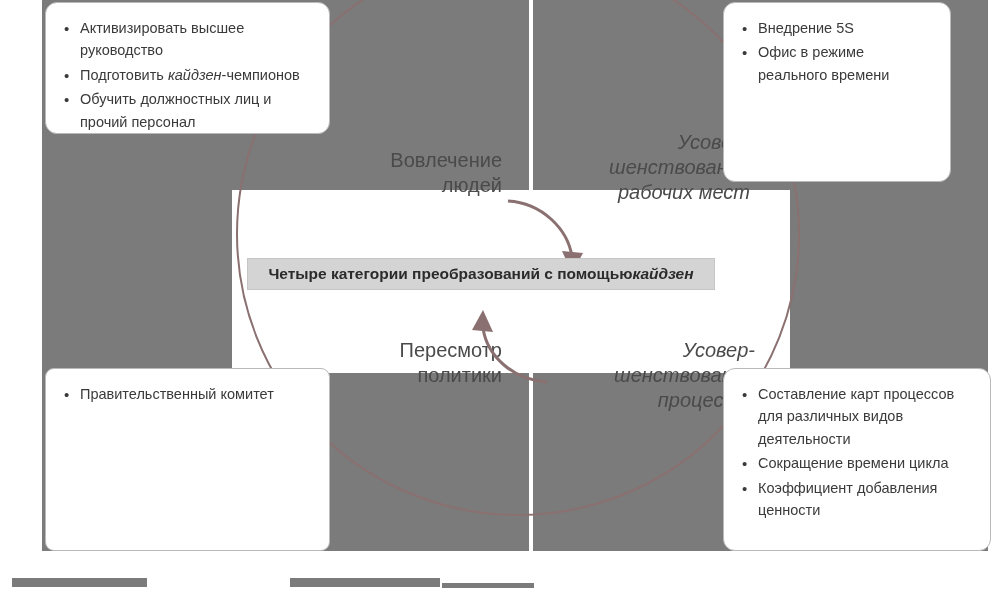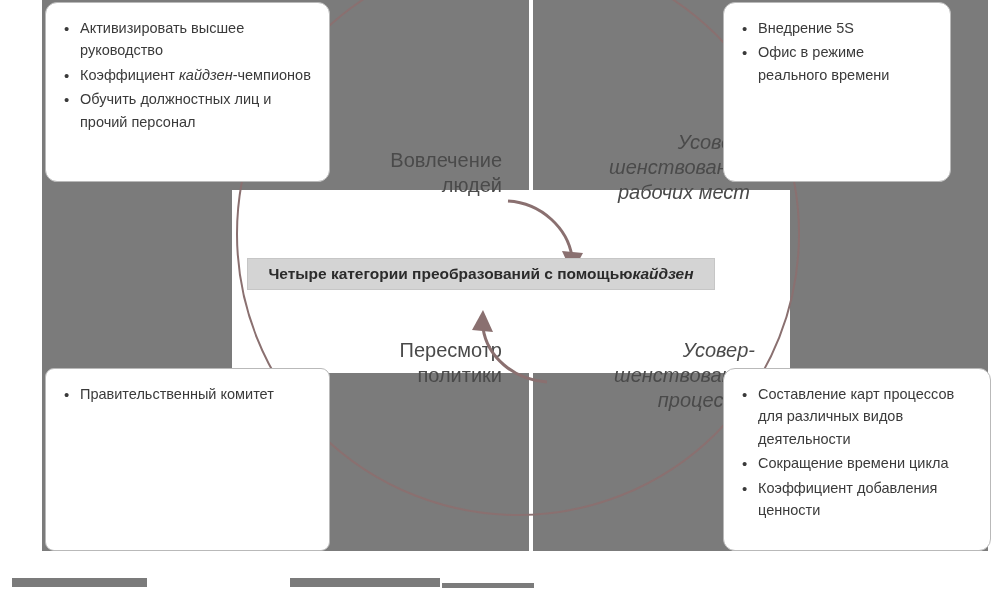--- a/index.html
+++ b/index.html
@@ -138,24 +138,24 @@
   <svg class="arrow-svg" style="left:455px; top:290px;" width="110" height="100" viewBox="0 0 110 100">
     <path d="M92,92 C58,90 32,66 28,38" fill="none" stroke="#8a7070" stroke-width="3"></path>
     <polygon points="28,20 38,42 17,40" fill="#8a7070"></polygon>
   </svg>
 
   <div class="center-banner" style="left:247px; top:258px; width:468px; height:32px;">
     <span>Четыре категории преобразований с помощью </span>
       <i>кайдзен</i>
   </div>
 
-  <div class="card" style="left:45px; top:2px; width:285px; height:180px;">
+  <div class="card" style="left:45px; top:2px; width:285px; height:132px;">
     <ul>
         <li><span>Активизировать высшее руководство</span></li>
-        <li><span>Коэффициент </span><i>кайдзен</i><span>-чемпионов</span></li>
+        <li><span>Подготовить </span><i>кайдзен</i><span>-чемпионов</span></li>
         <li><span>Обучить должностных лиц и прочий персонал</span></li>
       </ul>
   </div>
 
   <div class="card" style="left:723px; top:2px; width:228px; height:180px;">
     <ul>
         <li><span>Внедрение 5S</span></li>
         <li><span>Офис в режиме реального времени</span></li>
       </ul>
   </div>

